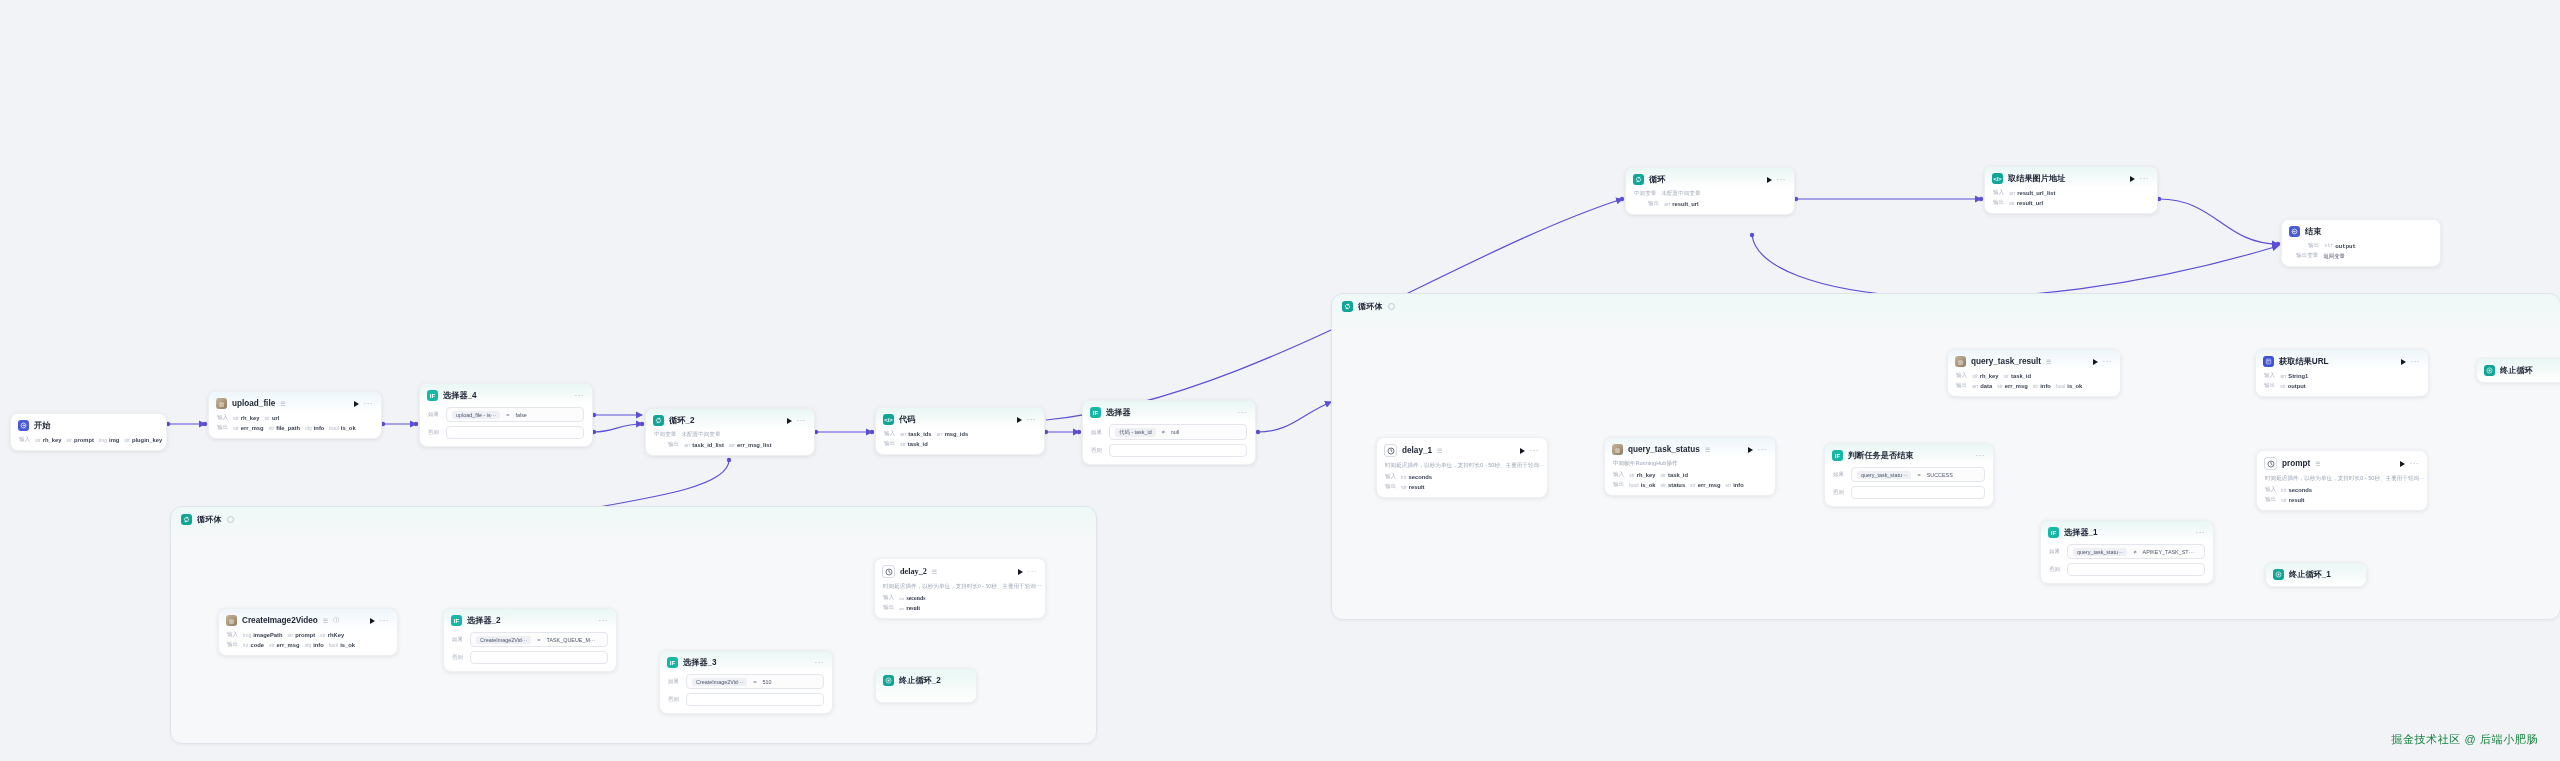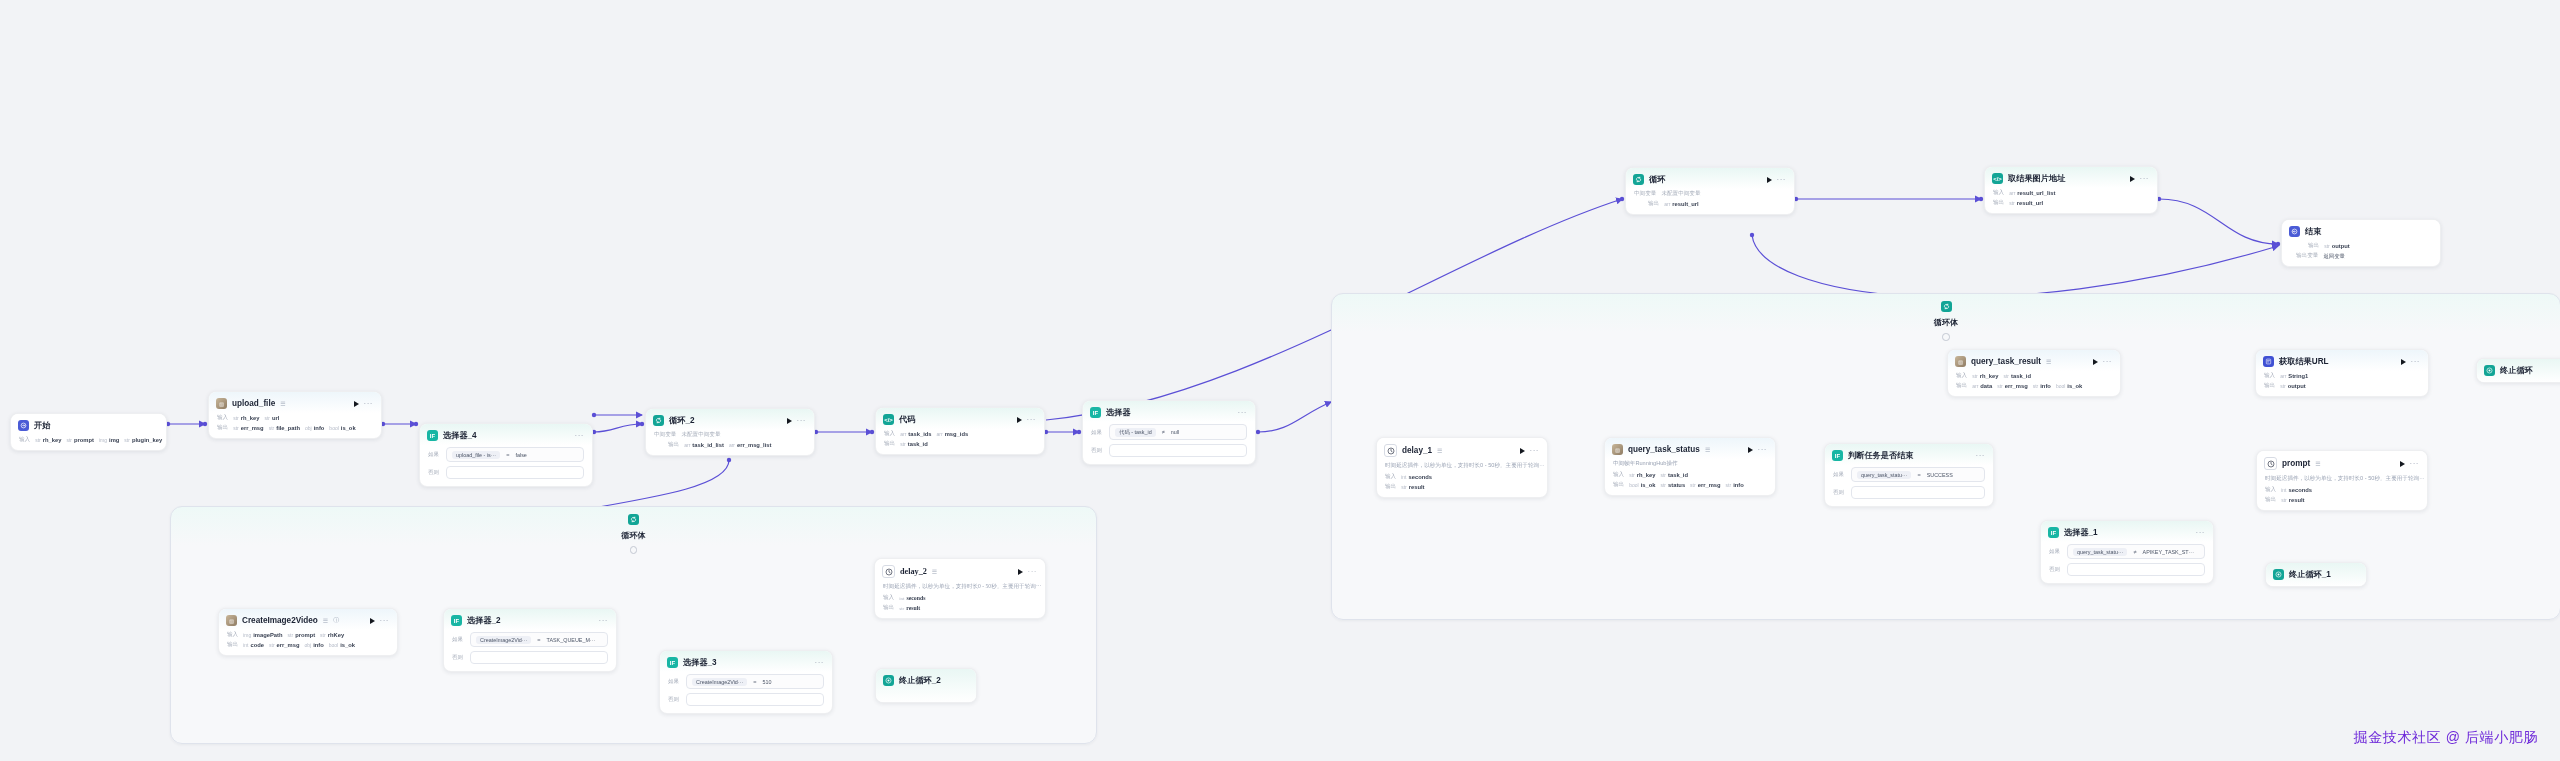--- a/index.html
+++ b/index.html
@@ -12,21 +12,21 @@
   }
   #canvas{position:relative;width:2560px;height:761px;}
   #edges{position:absolute;left:0;top:0;width:2560px;height:761px;pointer-events:none;}
 
   
   .group{
     position:absolute;border:1px solid #dfe3ec;border-radius:12px;
     background:linear-gradient(180deg,#eef9f7 0%,#f7f8fa 38px,#f7f8fa 100%);
     box-shadow:0 1px 3px rgba(20,30,60,.05);
   }
-  .group-head{display:flex;align-items:center;gap:5px;padding:7px 10px;flex-direction:column;}
+  .group-head{display:flex;align-items:center;gap:5px;padding:7px 10px;}
   .group-title{font-size:8px;font-weight:bold;color:#1b2233;letter-spacing:.2px;}
 
   
   .node{
     position:absolute;border-radius:8px;background:#fff;
     border:1px solid rgba(20,30,60,.07);
     box-shadow:0 1px 4px rgba(20,30,60,.09);
     overflow:hidden;
   }
   .node .hdr{
@@ -74,21 +74,21 @@
     overflow:hidden;text-overflow:ellipsis;white-space:nowrap;
   }
   .sel-op{font-size:5.6px;color:#6b7384;}
   .sel-val{font-size:5.4px;color:#4d5668;white-space:nowrap;}
   .sel-empty{flex:1;border:1px solid #e3e6ed;border-radius:4px;background:#fff;height:11px;}
   .circ{width:5.5px;height:5.5px;border:1px solid #c3c8d2;border-radius:50%;display:inline-block;}
 
   
   .watermark{
     position:absolute;right:22px;bottom:14px;
-    font-size:14px;color:#6d28d9;letter-spacing:.6px;
+    font-size:11px;color:#15803d;letter-spacing:.6px;
     font-family:"Liberation Sans","DejaVu Sans",sans-serif;
   }
   
 </style>
 </head>
 <body>
 
 <div id="canvas">
 
   <svg id="edges" viewBox="0 0 2560 761">
@@ -299,21 +299,21 @@
             <span>info</span>
           </span>
         <span class="chip">
             <span class="tg">bool</span>
             <span>is_ok</span>
           </span>
       </div>
     </div>
   </div>
 
-  <div class="node teal" style="left:419px;top:383px;width:172px;margin-top:40px;">
+  <div class="node teal" style="left:419px;top:383px;width:172px;">
     <div class="hdr">
       <span class="ic teal">IF</span>
       <span class="ttl">选择器_4</span>
       <span class="hdr-sp"></span>
       <span class="dots">···</span>
     </div>
     <div class="pad">
       <div class="selrow">
         <span class="sel-lbl">如果</span>
         <span class="sel-box">
@@ -461,21 +461,21 @@
       <div class="io">
         <span class="io-k">输出</span>
         <span class="chip">
             <span class="tg">str</span>
             <span>result_url</span>
           </span>
       </div>
     </div>
   </div>
 
-  <div class="node plain" style="left:2281px;top:219px;width:158px;">
+  <div class="node plain" style="left:2281px;top:219px;width:158px;font-family:Liberation Mono, monospace;">
     <div class="hdr">
       <span class="ic blue">
         <svg width="7" height="7" viewBox="0 0 16 16">
             <circle cx="8" cy="8" r="5.5" stroke="#fff" stroke-width="1.6" fill="none"></circle>
             <path d="M10 8H5M7 6L5 8l2 2" stroke="#fff" stroke-width="1.4" fill="none" stroke-linecap="round"></path>
           </svg>
       </span>
       <span class="ttl">结束</span>
     </div>
     <div class="pad">

